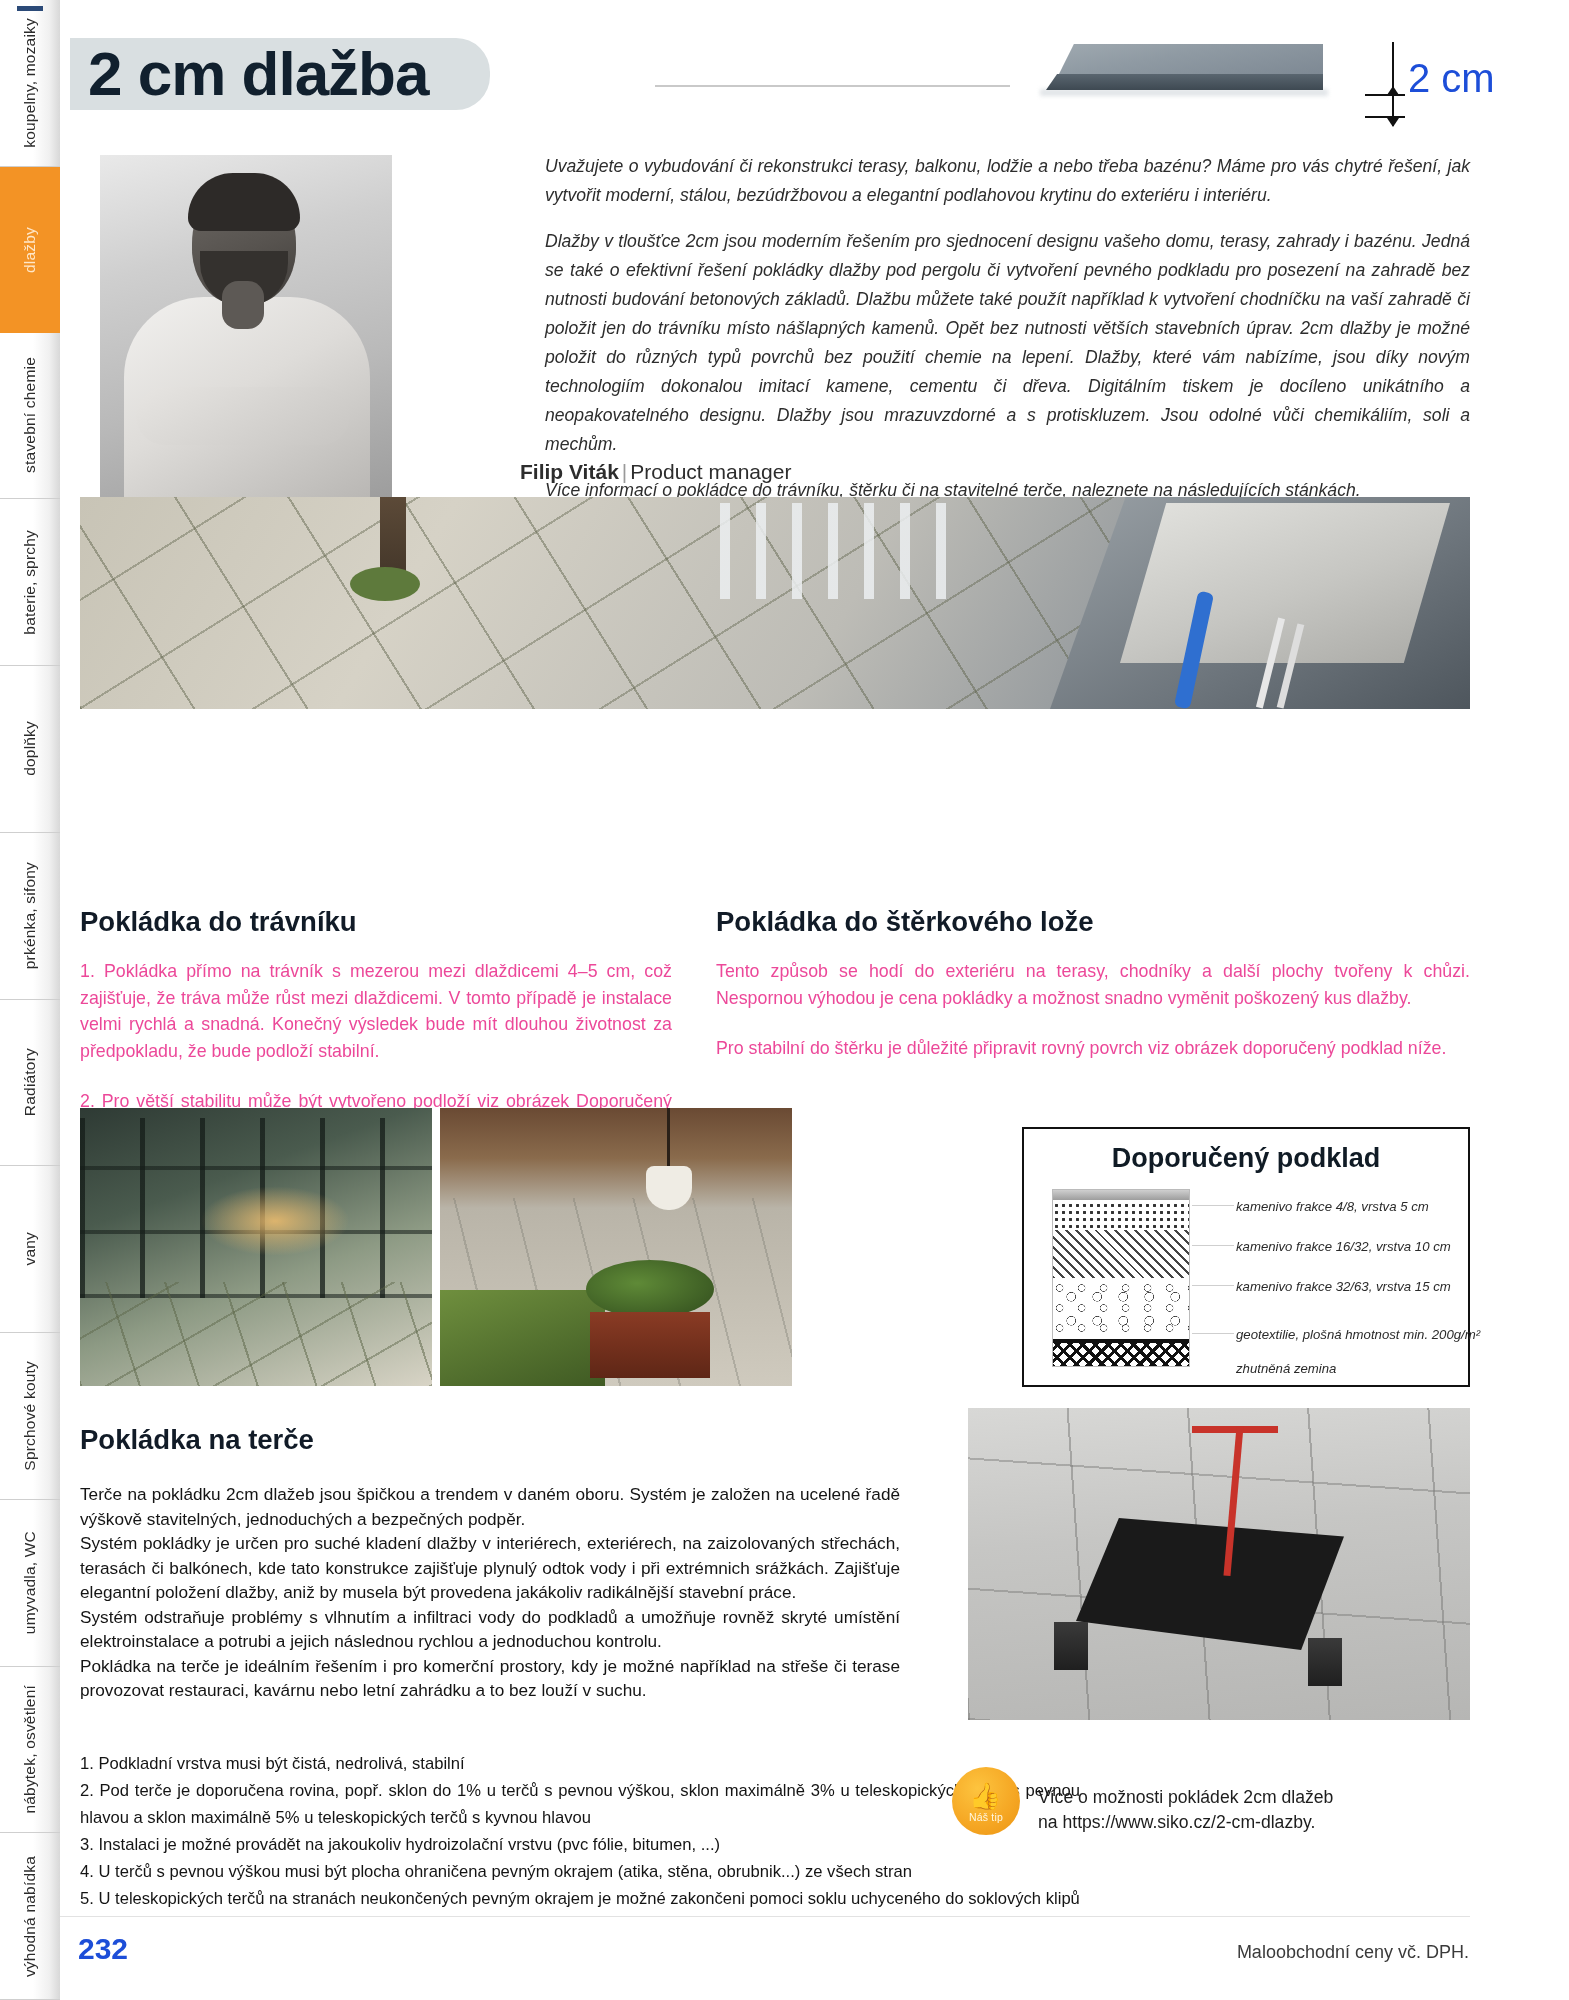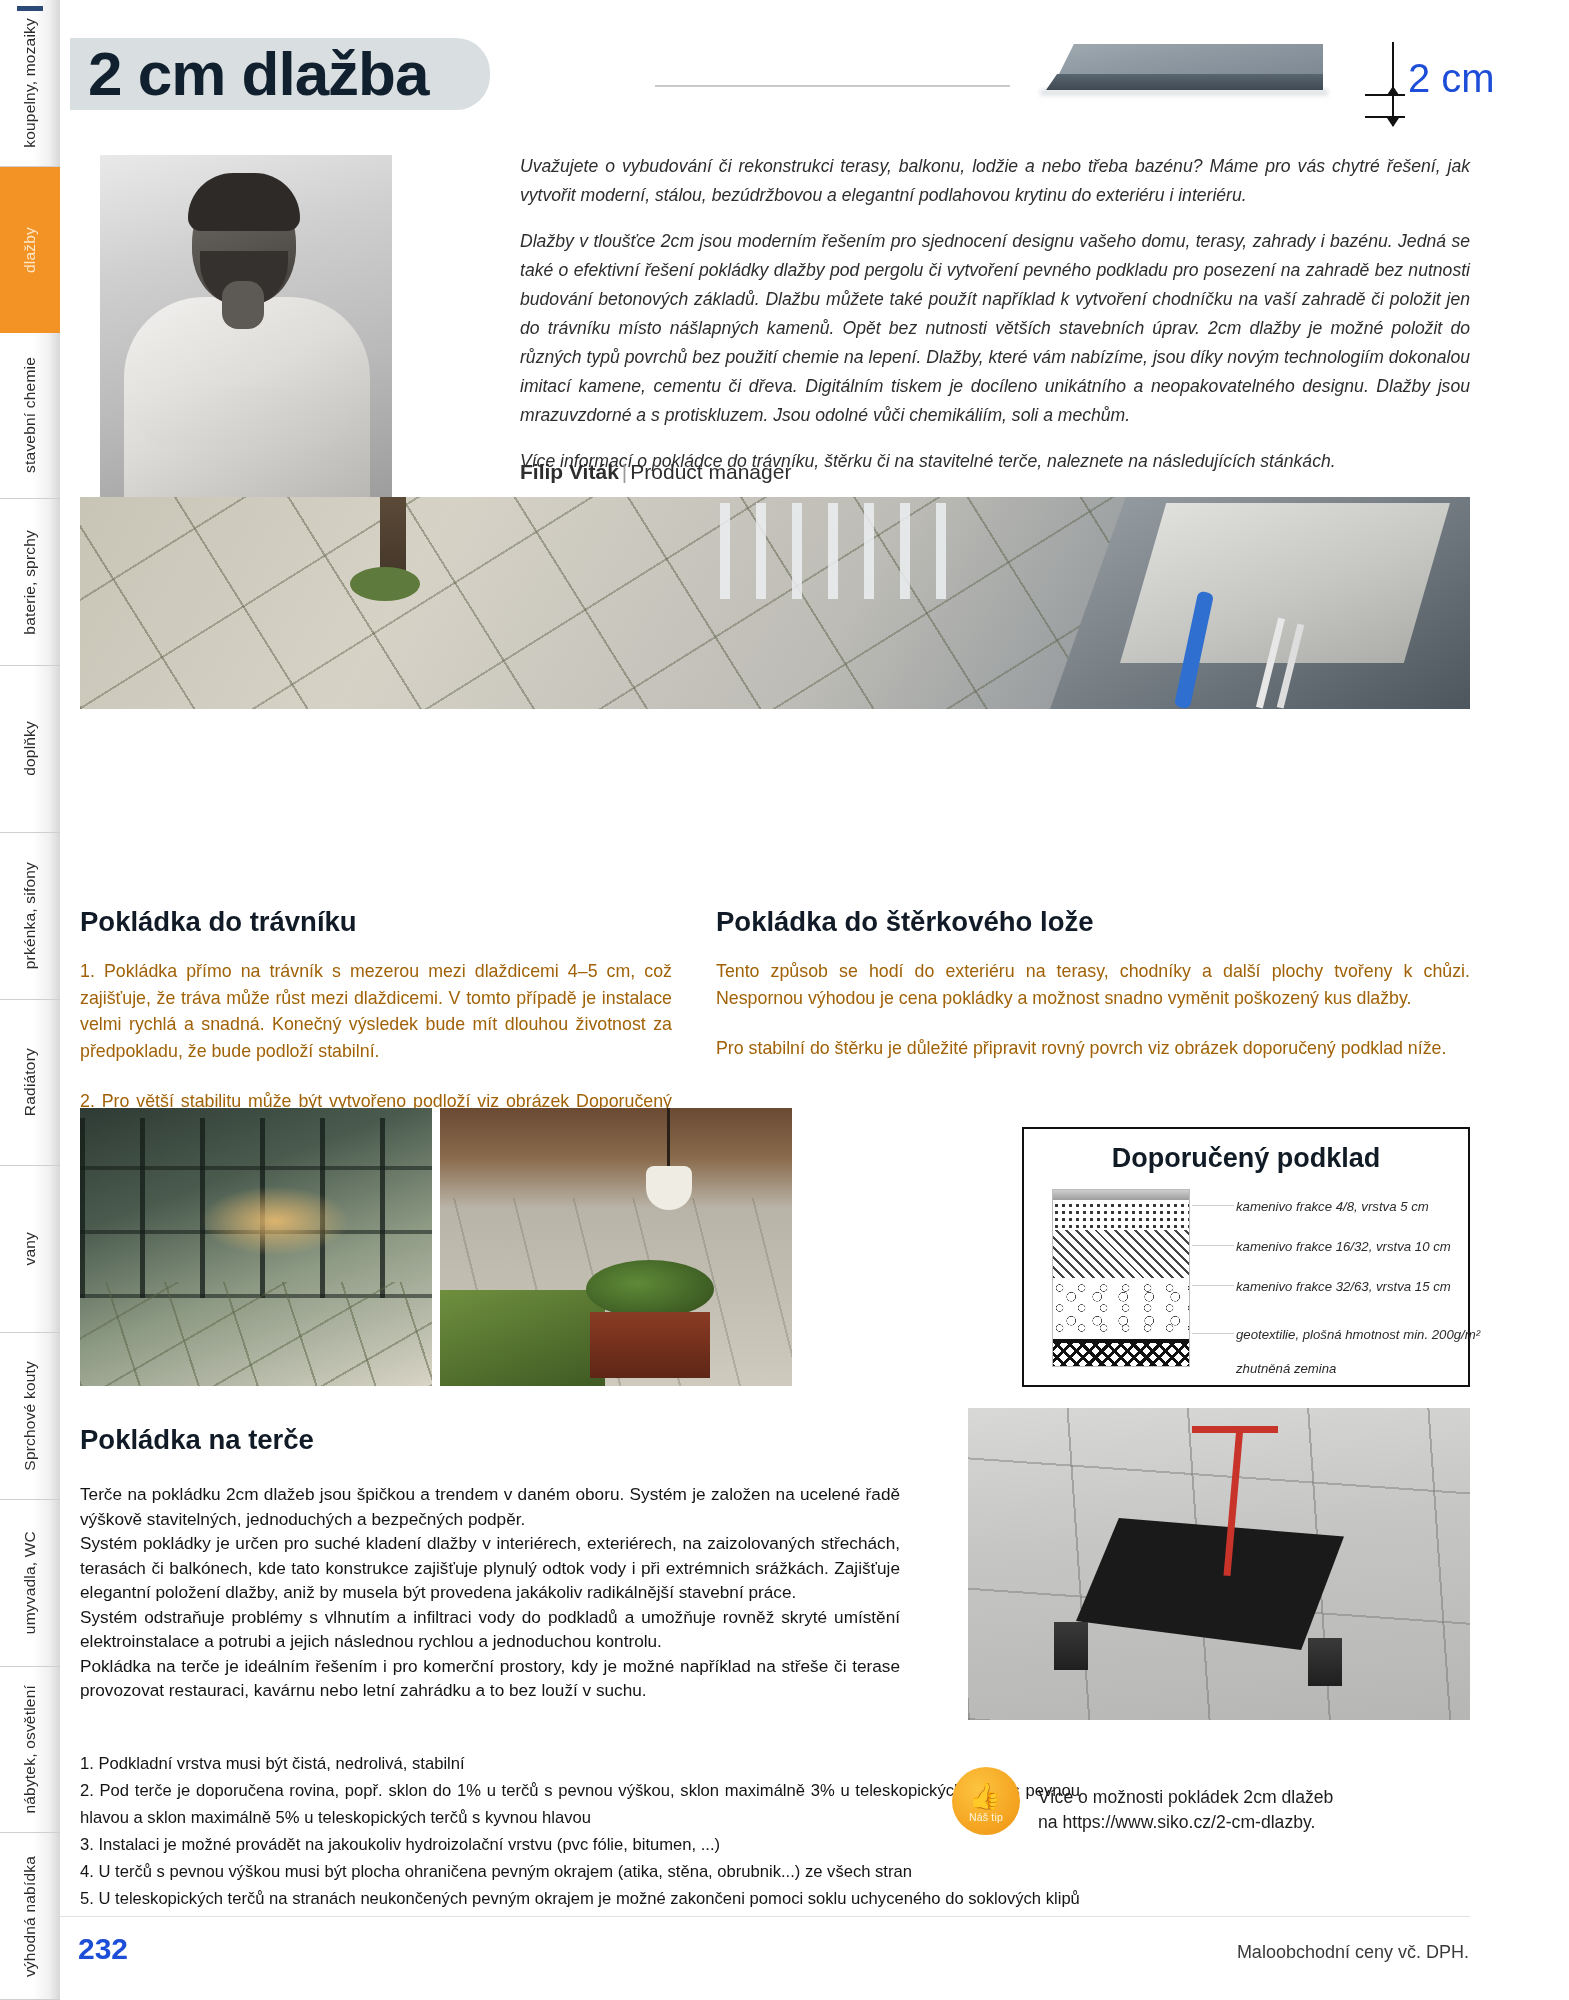--- a/index.html
+++ b/index.html
@@ -96,21 +96,21 @@
     position:absolute; left: 78px; top: 22px;
     font-size: 40px; color:#1d4ed8; font-weight: 400; white-space:nowrap;
   }
 
   
   .intro {
     position: absolute; left: 520px; top: 152px; width: 950px;
     font-style: italic; font-size: 17.6px; line-height: 29px;
     color: #2d2d2d; text-align: justify;
   }
-  .intro p { margin-bottom: 17px; }
+  .intro p { margin-bottom: 17px; margin-left: 25px; }
   .byline {
     position:absolute; left: 520px; top: 460px;
     font-size: 21px; color:#2d2d2d; white-space:nowrap;
   }
   .byline b { font-weight: bold; }
   .byline .sep { color:#9a9a9a; padding: 0 3px; font-weight: 300;}
 
   
   .portrait {
     position:absolute; left: 100px; top: 155px; width: 292px; height: 343px;
@@ -196,21 +196,21 @@
     opacity:.85;
   }
 
   
   .h2 {
     position:absolute; font-size: 27.5px; font-weight: bold; color:#111b27;
     white-space: nowrap;
   }
   .col-text {
     position:absolute; font-size: 17.8px; line-height: 26.5px;
-    color:#a16207; text-align: justify;
+    color:#ec4899; text-align: justify;
   }
   .col-text p { margin-bottom: 24px; }
 
   
   .ph-left {
     position:absolute; left: 80px; top: 1108px; width: 352px; height: 278px;
     background: linear-gradient(160deg,#2e3a34 0%, #4a5b4e 30%, #8d9a84 60%, #d8d4c6 100%);
     overflow:hidden;
   }
   .ph-left .glassgrid {

